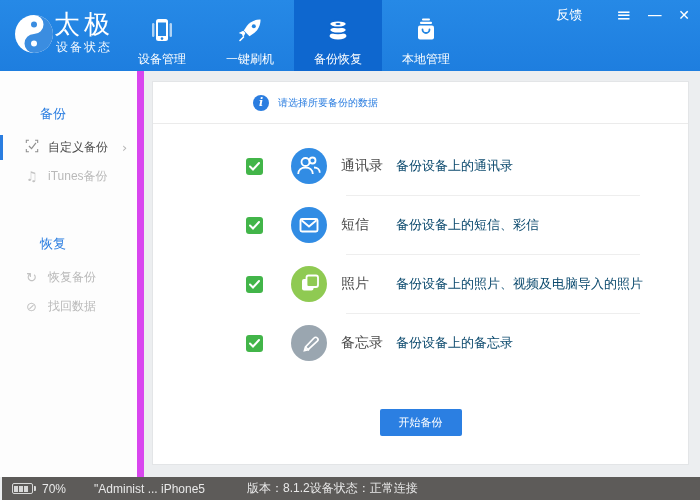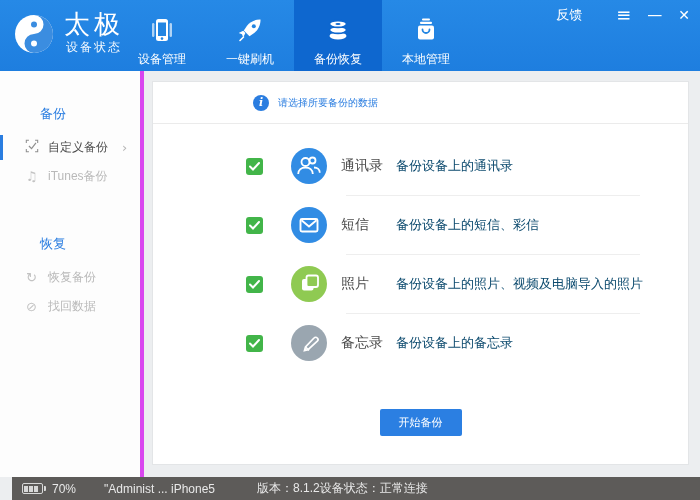--- a/index.html
+++ b/index.html
@@ -3,39 +3,39 @@
 <meta charset="utf-8">
 <style>
   * { margin:0; padding:0; box-sizing:border-box; }
   html,body { width:700px; height:500px; overflow:hidden; }
   body { font-family:"Liberation Sans","DejaVu Sans",sans-serif; background:#eceef0; position:relative; }
 
   
   .header { position:relative; height:71px; background:linear-gradient(180deg,#2689e6,#1e7edf); }
   .logo-wrap { position:absolute; left:14px; top:11px; display:flex; align-items:center; }
   .logo-circle { width:40px; height:40px; }
-  .logo-text { margin-left:10px; color:#fff; }
+  .logo-text { color:#fff; }
   .logo-title { font-size:26px; letter-spacing:4px; line-height:26px; font-weight:400; }
   .logo-sub { font-size:12px; letter-spacing:2px; margin-top:2px; padding-left:2px; opacity:.95; }
 
   .nav { position:absolute; left:118px; top:0; height:71px; display:flex; }
   .nav-tab { width:88px; height:71px; display:flex; flex-direction:column; align-items:center; justify-content:center; padding-top:12px; cursor:pointer; }
   .nav-tab.active { background:#0e67cf; }
   .nav-icon { width:30px; height:30px; display:flex; align-items:center; justify-content:center; }
   .nav-label { color:#fff; font-size:12px; margin-top:6px; }
 
   .win-controls { position:absolute; right:10px; top:6px; display:flex; align-items:center; color:#fff; }
   .feedback { font-size:13px; margin-right:18px; cursor:pointer; }
   .win-btn { font-size:15px; margin-left:16px; cursor:pointer; font-family:"DejaVu Sans",sans-serif; line-height:18px; }
   .win-btn.menu { font-size:18px; }
   .win-btn.close { font-size:14px; }
 
   
   .content { position:absolute; top:71px; left:0; right:0; bottom:23px; display:flex; background:#eceef0; }
-  .sidebar { width:144px; background:#fdfdfd; border-right:4px solid #d946ef; position:relative; }
+  .sidebar { width:144px; background:#fdfdfd; border-right:7px solid #d946ef; position:relative; }
   .side-section { padding-top:34px; }
   .side-section.second { padding-top:44px; }
   .side-heading { color:#2a7de0; font-size:13px; margin:0 0 10px 40px; }
   .side-item { position:relative; height:29px; display:flex; align-items:center; font-size:12px; cursor:pointer; color:#b9b9b9; }
   .side-item .s-icon { width:15px; margin-left:24px; text-align:center; color:#c3c3c3; font-family:"DejaVu Sans",sans-serif; font-size:13px; }
   .side-item .s-label { margin-left:9px; }
   .side-item.selected { color:#4e4e4e;text-align:right; }
   .side-item.selected::before { content:""; position:absolute; left:0; top:2px; bottom:2px; width:3px; background:#2a7de0; }
   .side-chevron { margin-left:14px; color:#b5b5b5; font-size:13px; font-family:"DejaVu Sans",sans-serif; }
 
@@ -54,21 +54,21 @@
   .c-blue { background:#318ce4; }
   .c-green { background:#8fca52; }
   .c-gray { background:#9aa6b0; }
   .row-label { width:55px; margin-left:14px; font-size:14px; color:#4d4d4d; flex:none; }
   .row-desc { font-size:13px; color:#0c4a6e; }
 
   .btn-row { display:flex; justify-content:center; margin-top:37px; }
   .start-btn { width:82px; height:27px; background:#2b7fe2; color:#fff; font-size:11px; border:none; border-radius:2px; cursor:pointer; font-family:inherit; }
 
   
-  .statusbar { position:absolute; left:12px; right:0; bottom:0; height:23px; background:#5d5b59; color:#e8e8e8; font-size:12px; display:flex; align-items:center; padding-left:10px; }
+  .statusbar { position:absolute; left:2px; right:0; bottom:0; height:23px; background:#5d5b59; color:#e8e8e8; font-size:12px; display:flex; align-items:center; padding-left:10px; }
   .battery { position:relative; width:21px; height:11px; border:1px solid #d8d8d8; border-radius:2px; display:flex; align-items:center; padding:0 1px; gap:1px; }
   .battery::after { content:""; position:absolute; right:-4px; top:2px; width:2px; height:5px; background:#d8d8d8; border-radius:0 1px 1px 0; }
   .battery .bar { width:4px; height:6px; background:#d8d8d8; }
   .bat-pct { margin-left:9px; }
   .dev-name { margin-left:28px; }
   .ver { margin-left:42px; }
   .dev-status { }
 </style>
 </head>
 <body>

